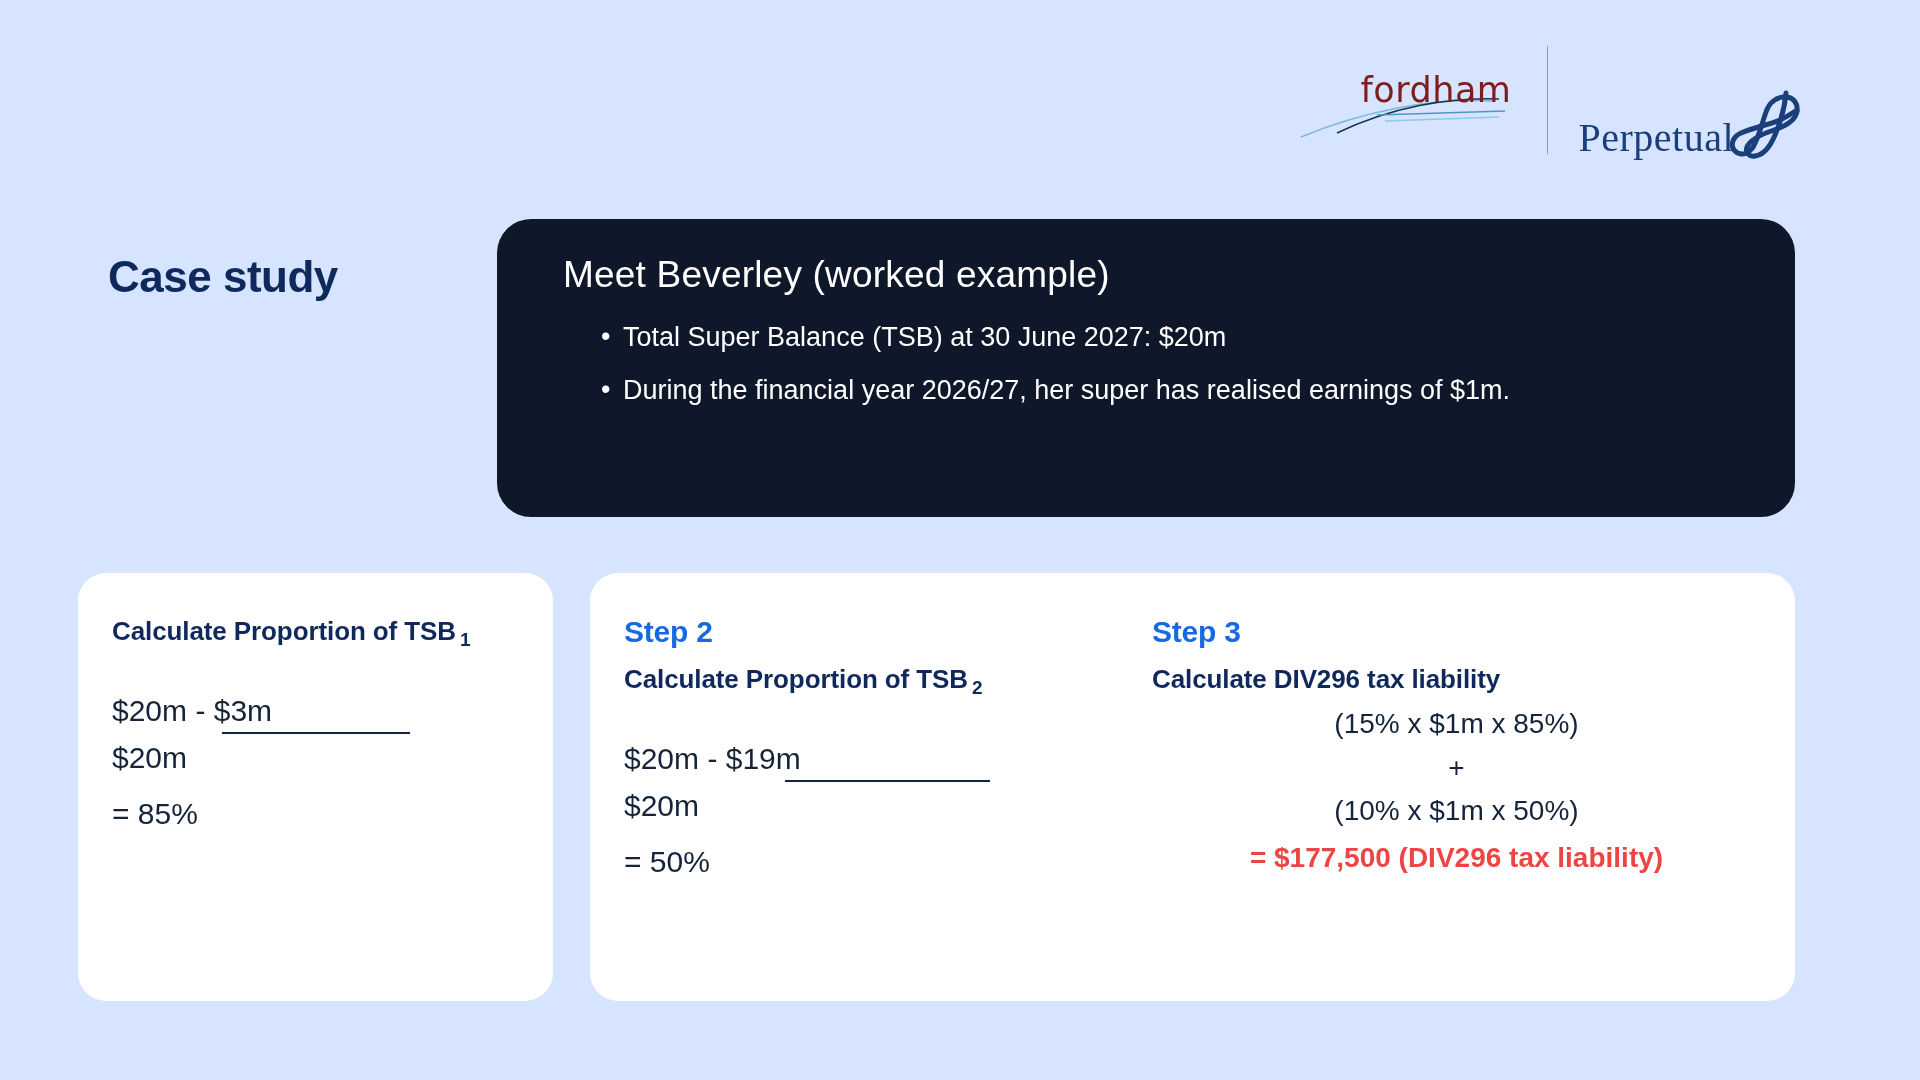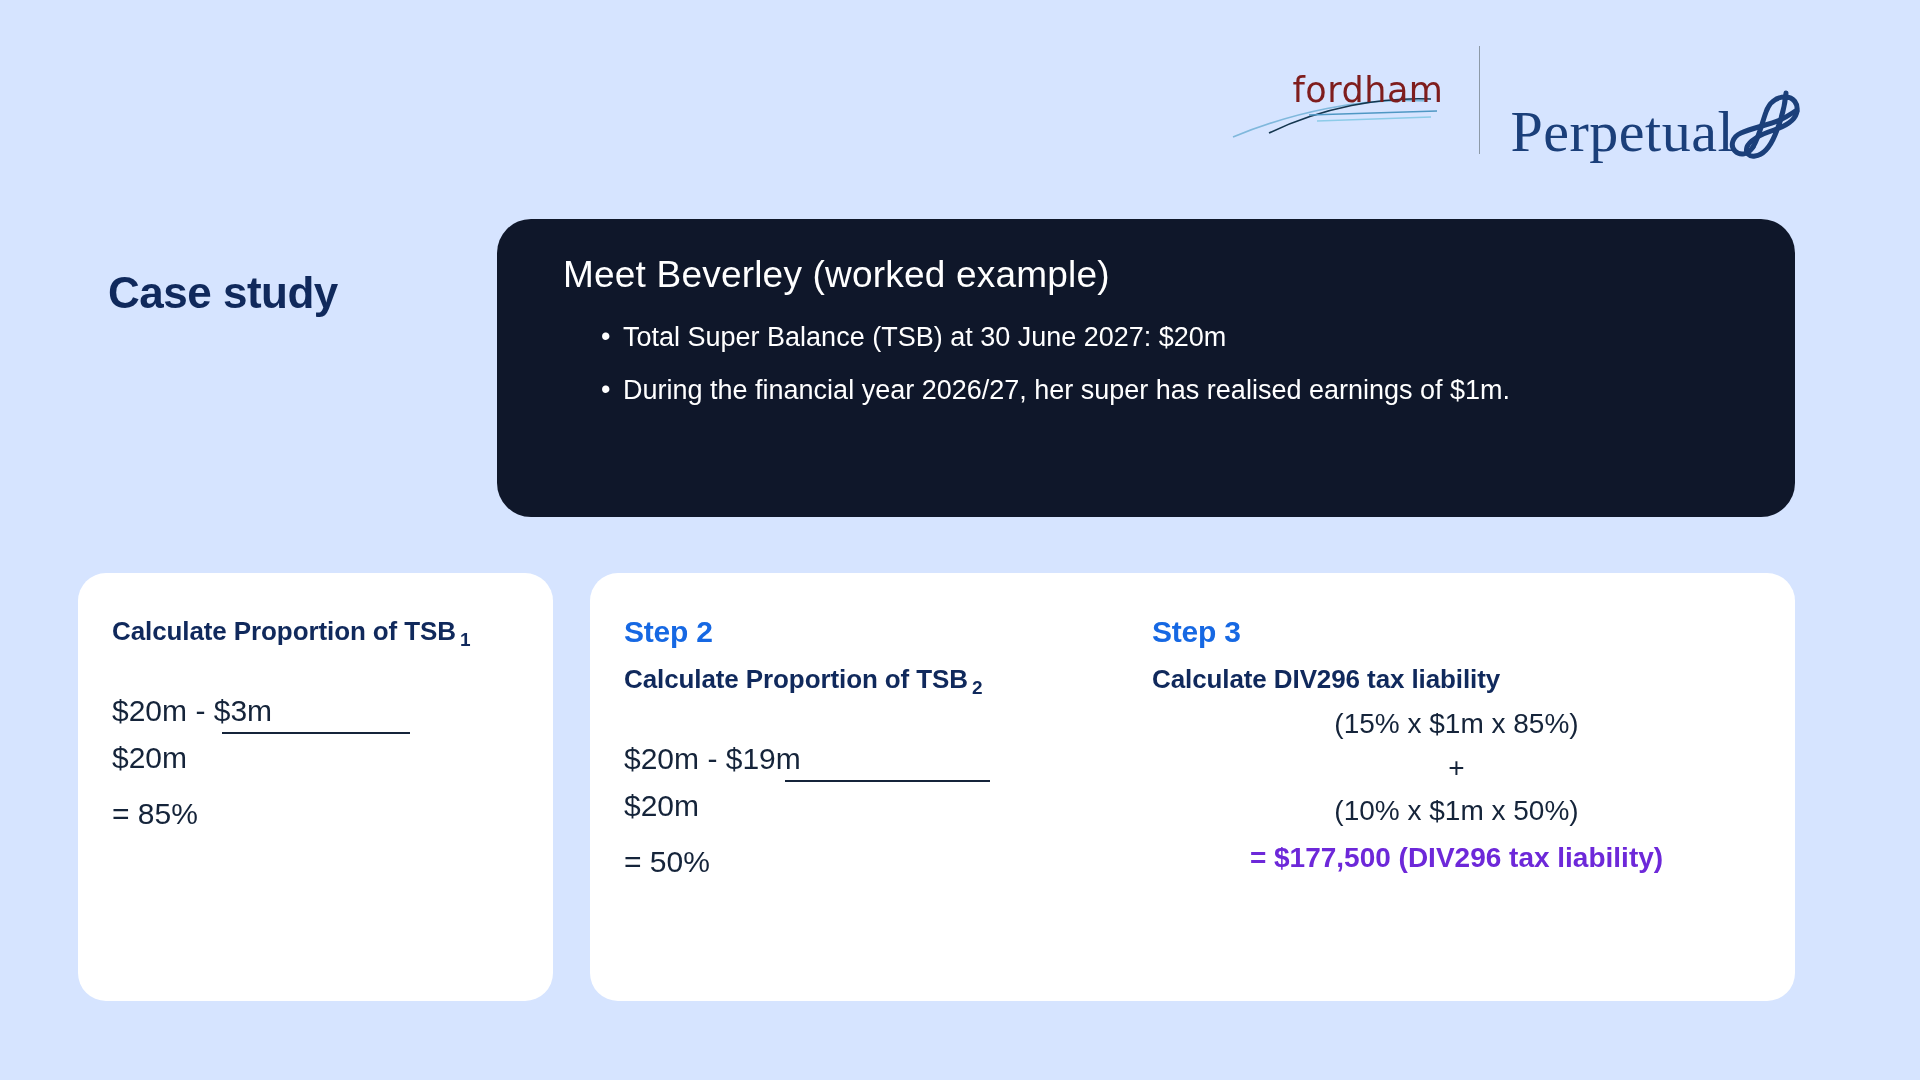--- a/index.html
+++ b/index.html
@@ -69,38 +69,38 @@
   #perpetual-logo {
     position: relative;
     display: flex;
     align-items: baseline;
     height: 90px;
     padding-top: 20px;
   }
 
   #perpetual-wordmark {
     font-family: "Liberation Serif", "DejaVu Serif", serif;
-    font-size: 58px;
+    font-size: 40px;
     color: #1b3f7a;
     letter-spacing: 0.5px;
     line-height: 1;
     margin-top: 24px;
   }
 
   #perpetual-mark {
     margin-left: -6px;
     position: relative;
     top: 10px;
   }
 
   
   #case-study-title {
     position: absolute;
     left: 108px;
-    top: 268px;
+    top: 252px;
     font-size: 44px;
     font-weight: bold;
     color: #10295c;
     letter-spacing: -0.5px;
   }
 
   
   #callout-box {
     position: absolute;
     left: 497px;
@@ -230,21 +230,21 @@
     color: #15243a;
     font-size: 28px;
     font-weight: 400;
     line-height: 1.55;
   }
 
   .calc .line { display: block; }
   .calc .line.plus { letter-spacing: 0; }
   .calc .line.total {
     font-weight: bold;
-    color: #6d28d9;
+    color: #ef4444;
     margin-top: 4px;
   }
 
   #step-card-3 .card-inner { padding-top: 42px; }
   #step-card-3 .step-heading { margin-bottom: 6px; }
 </style>
 </head>
 <body>
 
 <div id="logo-bar">

